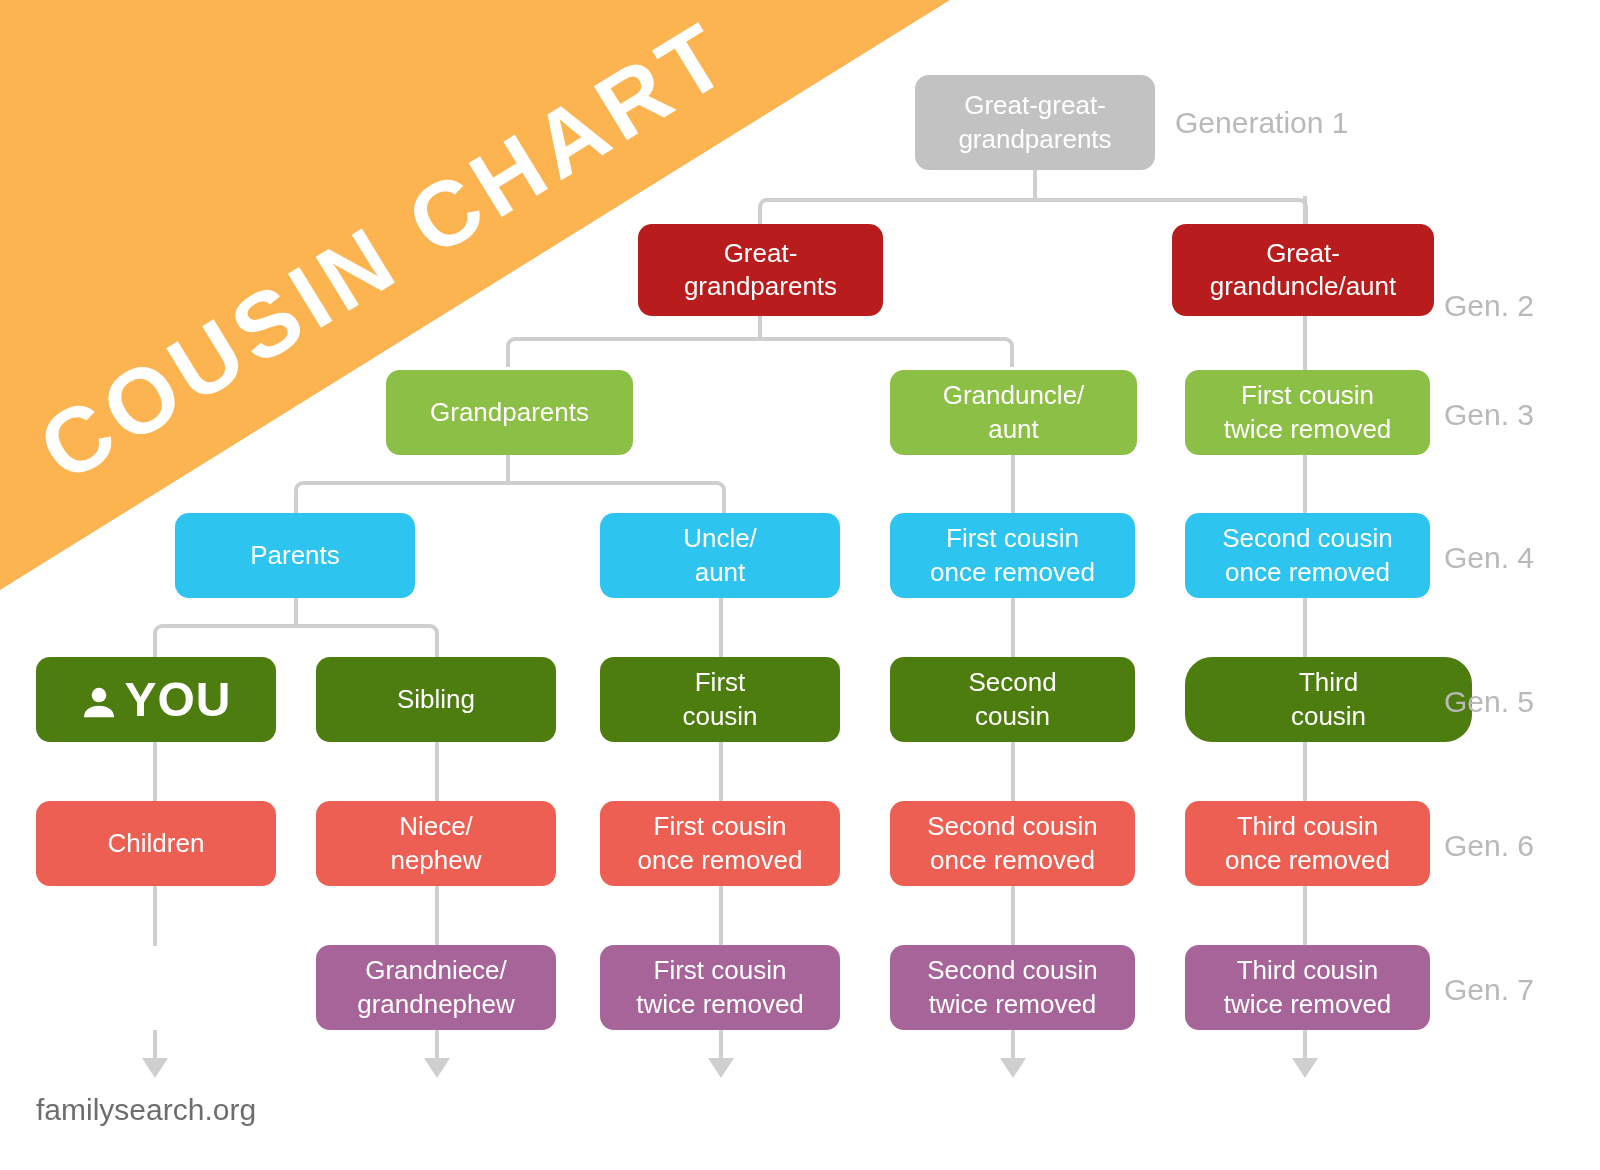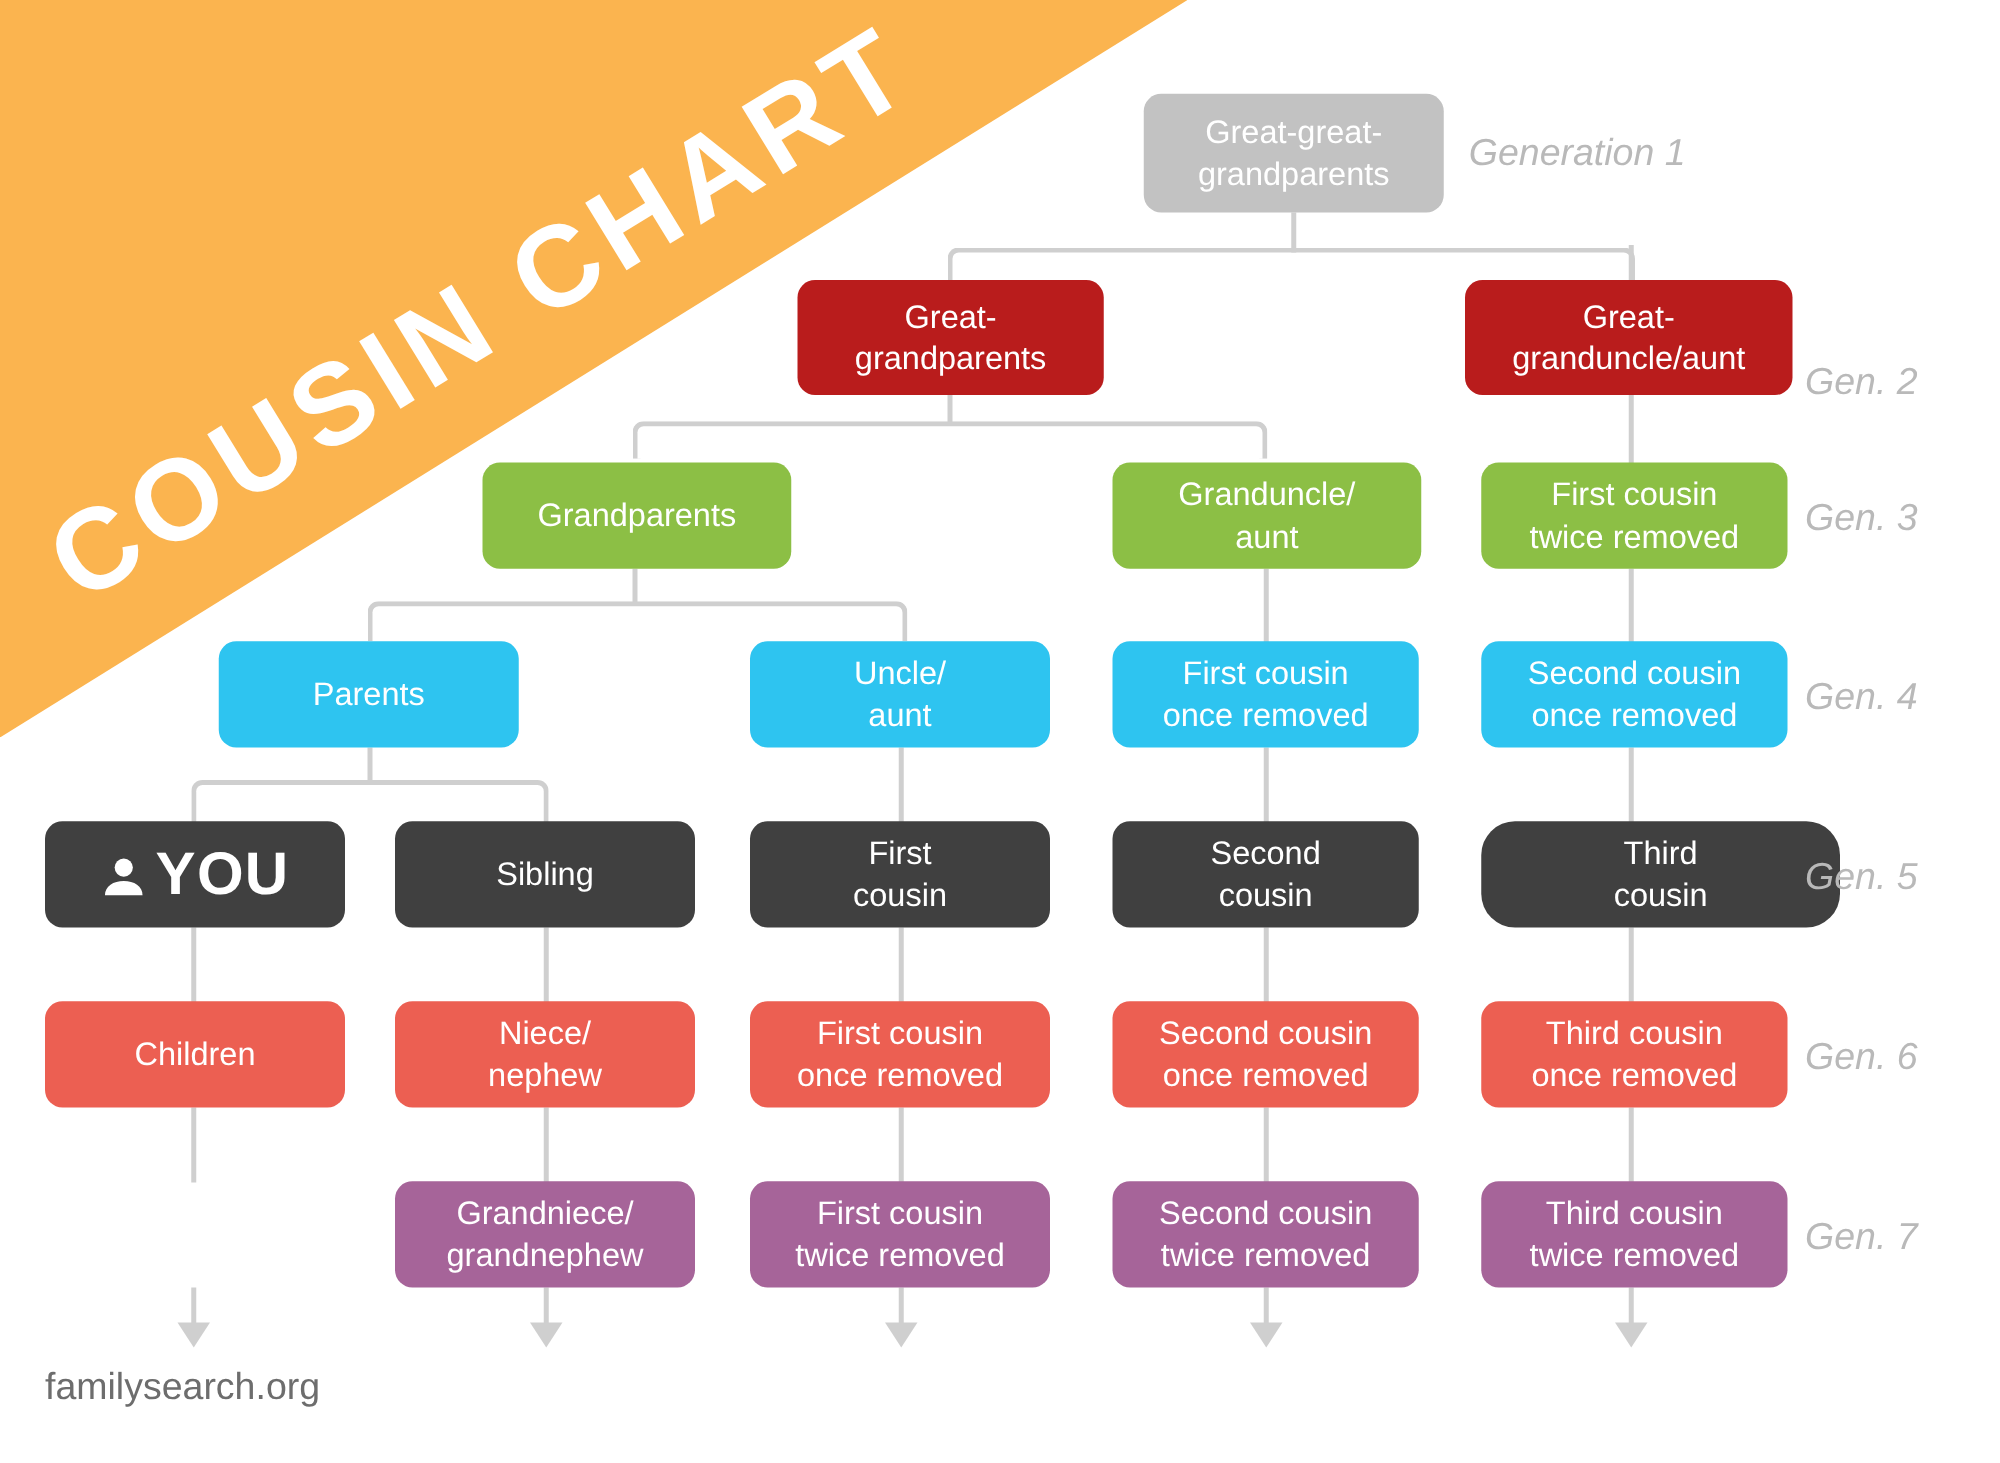--- a/index.html
+++ b/index.html
@@ -79,40 +79,39 @@
     text-align: center;
     font-size: 26px;
     line-height: 1.28;
     padding: 8px 8px;
     z-index: 3;
   }
   .node.gray-light { background: #c2c2c2; }
   .node.gray-dark  { background: #b91c1c; }
   .node.green      { background: #8cbf45; }
   .node.blue       { background: #2ec4f0; }
-  .node.orange     { background: #404040; }
+  .node.orange     { background: #4d7c0f; }
   .node.red        { background: #ec5f52; }
   .node.purple     { background: #a66499; }
 
   .node.you {
     font-size: 48px;
     font-weight: bold;
     letter-spacing: 1px;
     gap: 6px;
   }
   .person-icon { display: inline-block; width: 38px; height: 44px; flex: 0 0 auto; }
 
   
   .gen-label {
     position: absolute;
     color: #b9b9b9;
     font-size: 30px;
     white-space: nowrap;
     z-index: 3;
-    font-style: italic;
   }
 
   #footer {
     position: absolute;
     left: 36px;
     top: 1093px;
     color: #6d6d6d;
     font-size: 30px;
   }
 </style>

